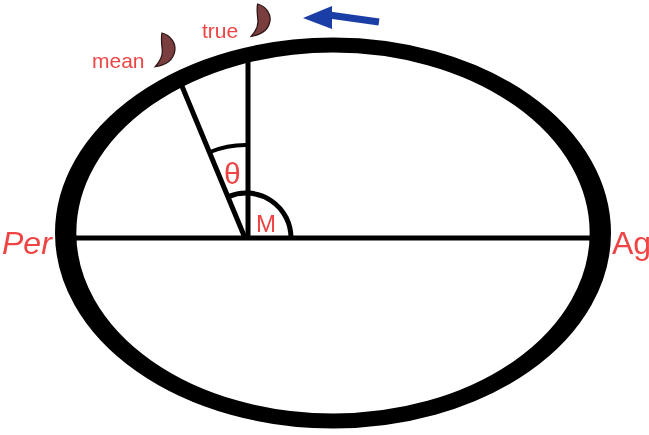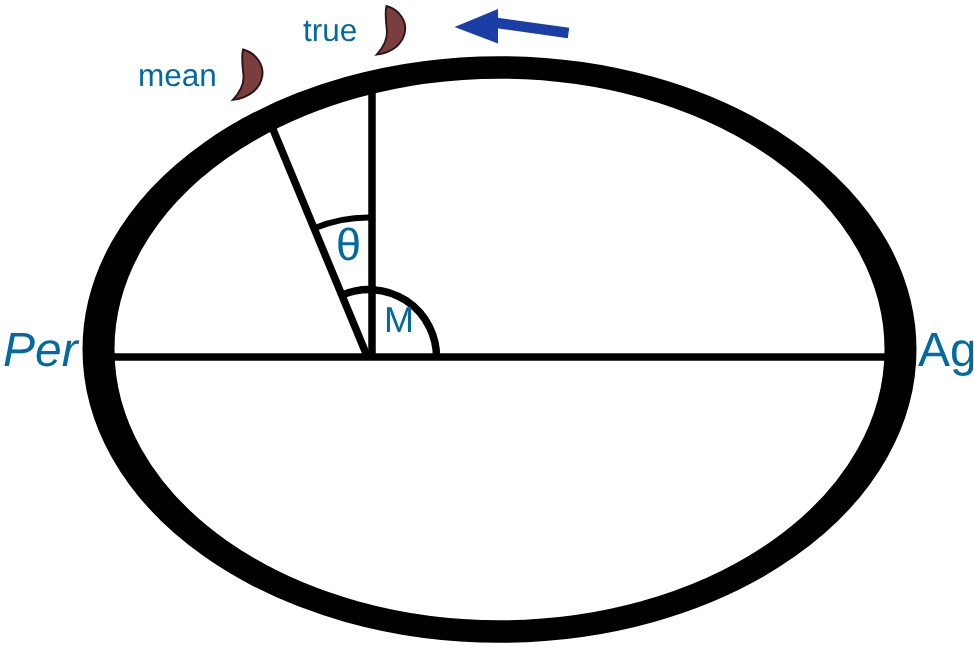--- a/index.html
+++ b/index.html
@@ -15,24 +15,25 @@
     background: #ffffff;
     overflow: hidden;
   }
   .diagram svg.geometry {
     position: absolute;
     left: 0;
     top: 0;
   }
   .lbl {
     position: absolute;
-    color: #0369a1;
+    color: #ef4444;
     line-height: 1;
     white-space: nowrap;
     user-select: none;
+    margin-top: 10px;
   }
   .lbl-per   { left: 2px;   top: 217px; font-size: 32px; font-style: italic; }
   .lbl-ag    { left: 612px; top: 217px; font-size: 32px; }
   .lbl-true  { left: 202px; top: 10px;  font-size: 21px; }
   .lbl-mean  { left: 92px;  top: 40px;  font-size: 21px; }
   .lbl-theta { left: 224px; top: 149px; font-size: 30px; }
   .lbl-m     { left: 256px; top: 202px; font-size: 24px; }
 </style>
 </head>
 <body>

